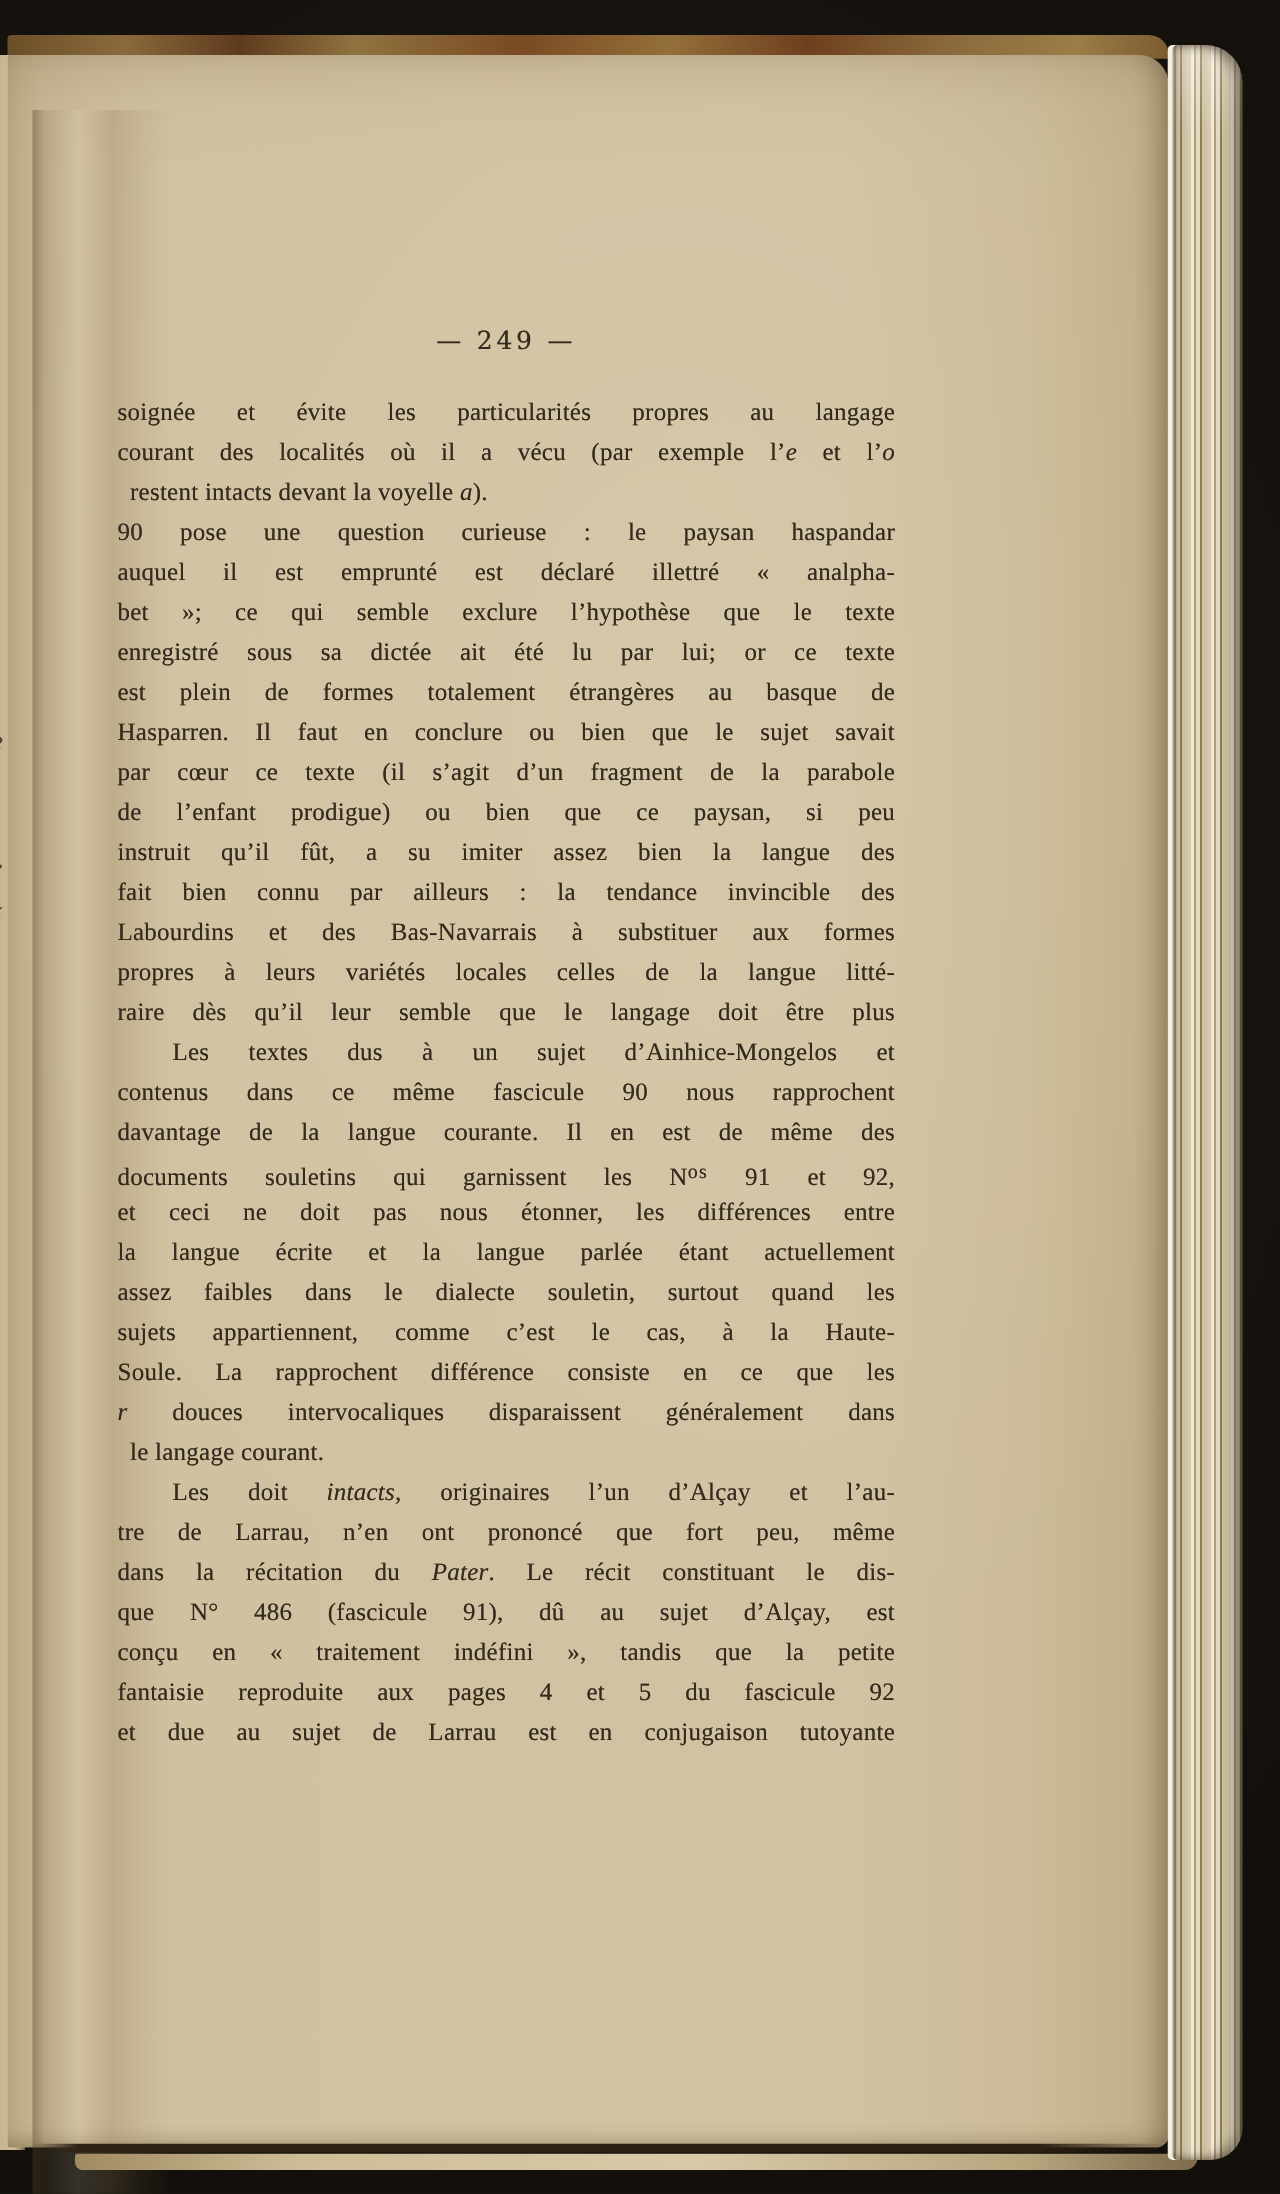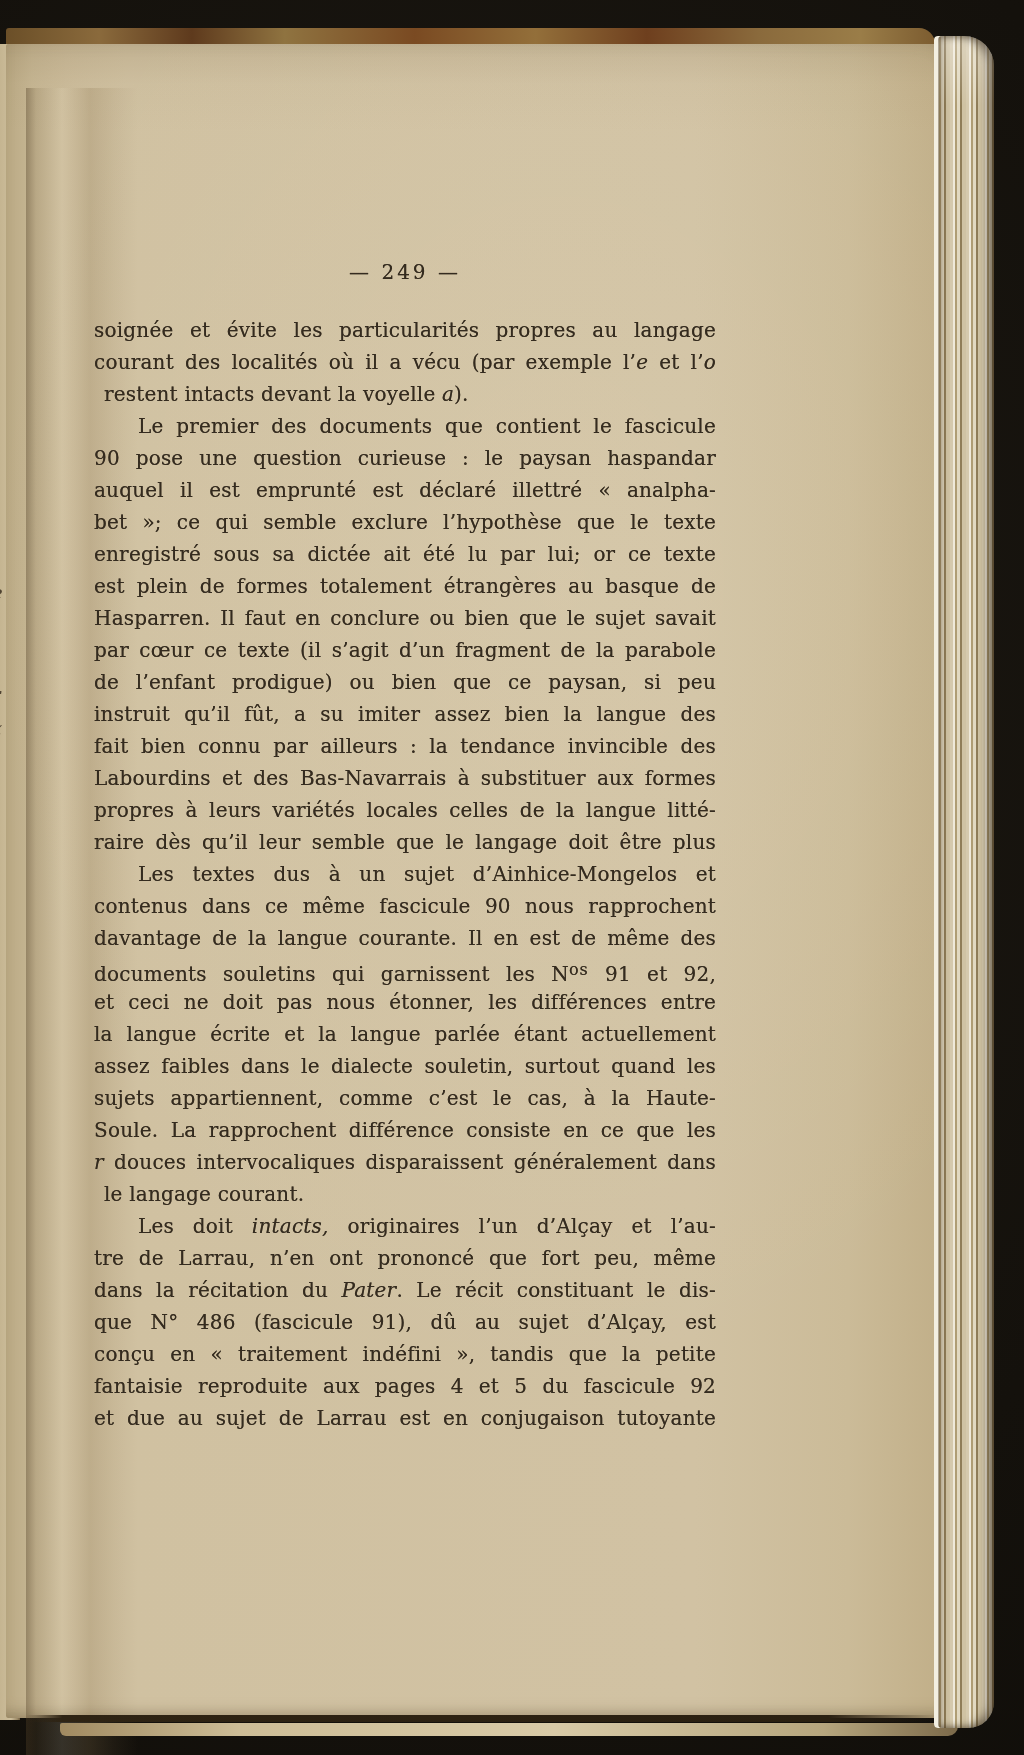--- a/index.html
+++ b/index.html
@@ -20,21 +20,21 @@
 
   
   .page { position:absolute; left:6px; top:44px; width:929px; height:1674px;
     border-radius:2px 24px 10px 2px;
     background:
       radial-gradient(90% 70% at 58% 32%, rgba(255,248,226,0.10), transparent 70%),
       linear-gradient(180deg, rgba(120,98,64,0.16) 0, rgba(120,98,64,0.03) 40px, rgba(0,0,0,0) 90px),
       linear-gradient(90deg,#baa984 0,#c6b693 26px,#ccbc9b 60px,#d0c1a1 120px,#d1c2a3 72%,#cbbb98 88%,#c2b08a 97%,#b7a57f 100%),
       #cfc0a0;
     box-shadow: inset -16px 0 22px -12px rgba(80,60,35,.45),
-                inset 0 -12px 16px -9px rgba(90,70,40,.38); padding-left: 28px; }
+                inset 0 -12px 16px -9px rgba(90,70,40,.38); }
 
   
   .gutter { position:absolute; left:20px; top:44px; width:112px; height:1674px;
     background: linear-gradient(90deg, rgba(82,64,38,.40) 0, rgba(120,100,66,.18) 10px,
       rgba(238,227,199,.16) 36px, rgba(140,118,80,.24) 64px,
       rgba(140,118,80,.10) 88px, rgba(140,118,80,0) 112px); }
 
   
   .bottom-line { position:absolute; left:26px; top:1715px; width:912px; height:7px;
     border-radius:4px; background: linear-gradient(90deg, rgba(46,35,19,0) 0, #2e2313 4%, #2a2011 88%, rgba(42,32,17,0) 100%); }
@@ -58,21 +58,21 @@
     overflow:hidden; font:italic 20px/34px "DejaVu Serif", serif;
     color: rgba(52,42,28,.82); }
   .edge-frags span { display:block; margin-left:-9px; height:34px; }
 
   
   .text-block { position:absolute; left:88px; top:212px; width:622px;
     color:#342b1f; font:20px/32px "DejaVu Serif", serif;
     letter-spacing:.2px; text-shadow:0 0 .45px rgba(46,36,22,.65); }
   .page-number { text-align:center; letter-spacing:3px; margin-bottom:26px; }
   .para { margin:0; }
-  .line { text-align:justify; text-align-last:justify; height:32px; }
+  .line { text-align:justify; text-align-last:justify; height:32px;font-family:Liberation Serif, serif; }
   .line-last { text-align-last:left;margin-left:10px; }
   .line-first { text-indent:44px; }
   .line i { font-style:italic; }
   .line sup { font-size:16px; vertical-align:6px; letter-spacing:1px; }
 </style>
 </head>
 <body>
 
 <div class="scene">
   <div class="top-edge"></div>
@@ -81,21 +81,20 @@
     <div class="gutter"></div>
     <div class="text-block">
       <div class="page-number">— 249 —</div>
 
     <div class="para">
           <div class="line"><span>soignée et évite les particularités propres au langage</span></div>
           <div class="line"><span>courant des localités où il a vécu (par exemple l’</span><i>e</i><span> et l’</span><i>o</i></div>
           <div class="line line-last"><span>restent intacts devant la voyelle </span><i>a</i><span>).</span></div>
         </div>
         <div class="para">
-          <div class="line line-first"><span>Le premier des documents que contient le fascicule</span></div>
           <div class="line"><span>90 pose une question curieuse : le paysan haspandar</span></div>
           <div class="line"><span>auquel il est emprunté est déclaré illettré « analpha-</span></div>
           <div class="line"><span>bet »; ce qui semble exclure l’hypothèse que le texte</span></div>
           <div class="line"><span>enregistré sous sa dictée ait été lu par lui; or ce texte</span></div>
           <div class="line"><span>est plein de formes totalement étrangères au basque de</span></div>
           <div class="line"><span>Hasparren. Il faut en conclure ou bien que le sujet savait</span></div>
           <div class="line"><span>par cœur ce texte (il s’agit d’un fragment de la parabole</span></div>
           <div class="line"><span>de l’enfant prodigue) ou bien que ce paysan, si peu</span></div>
           <div class="line"><span>instruit qu’il fût, a su imiter assez bien la langue des</span></div>
           <div class="line"><span>fait bien connu par ailleurs : la tendance invincible des</span></div>

